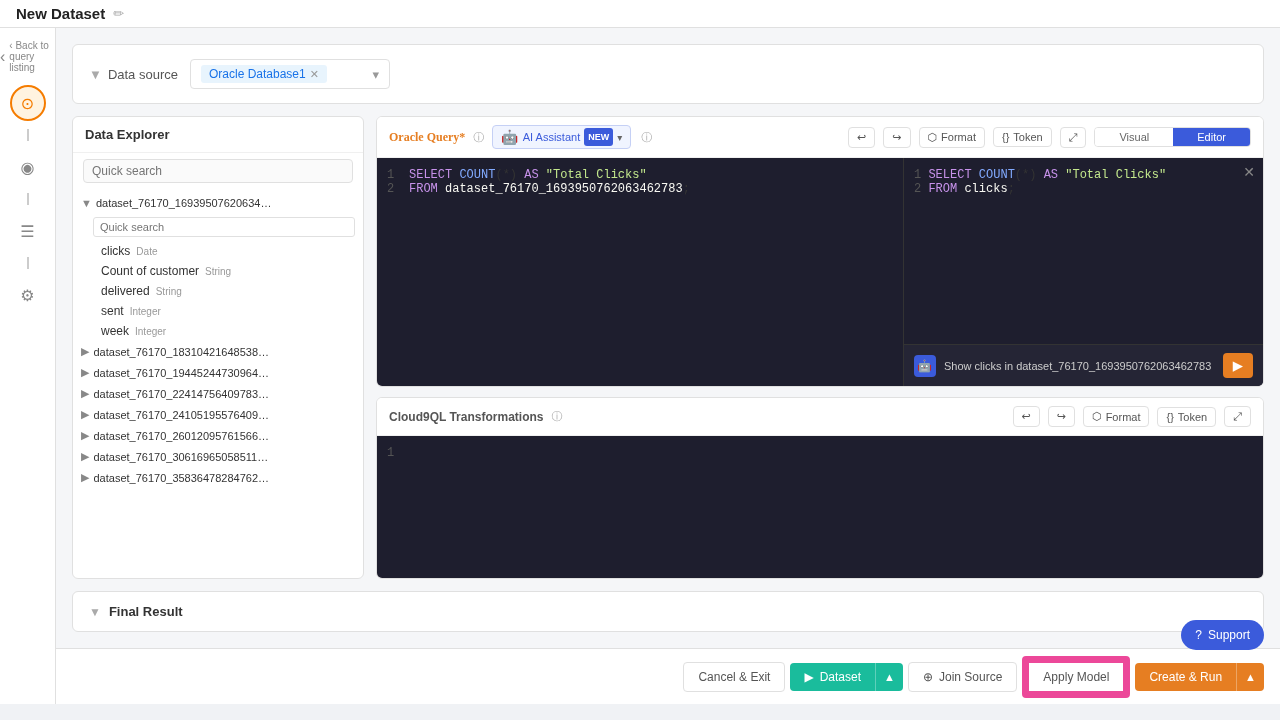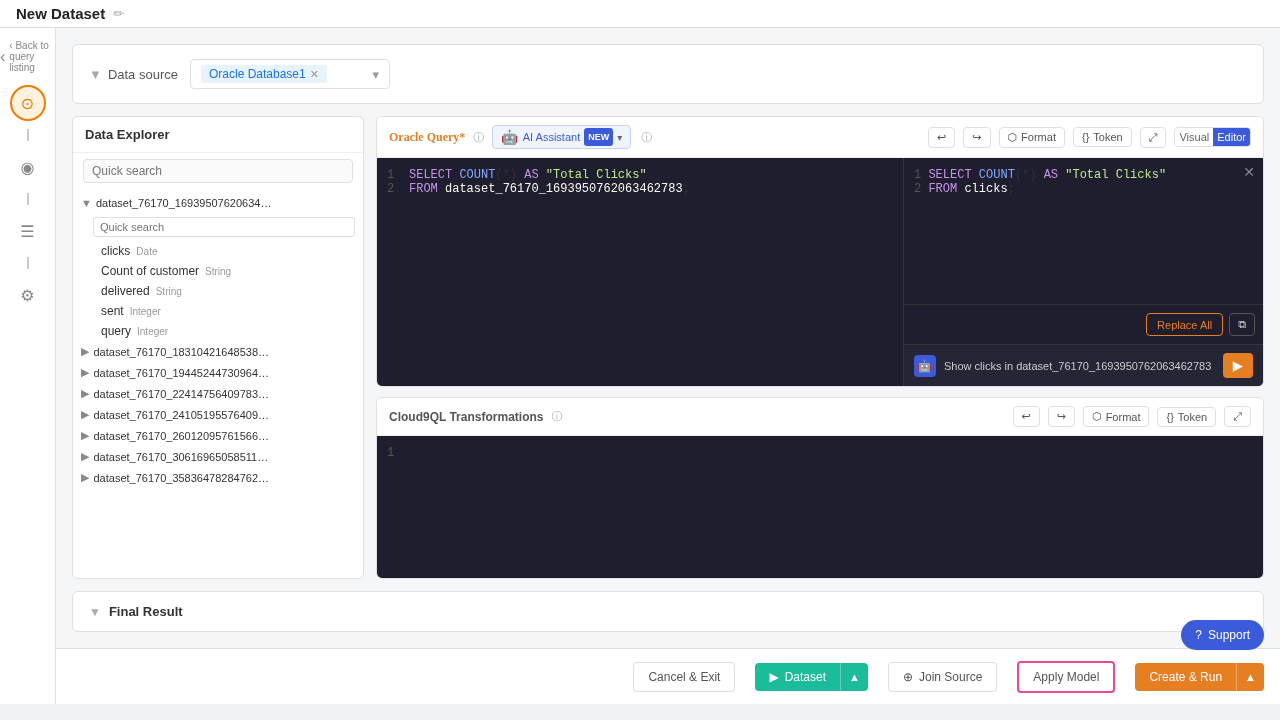--- a/index.html
+++ b/index.html
@@ -60,21 +60,21 @@
     .oracle-box { background: #fff; border: 1px solid #e0e0e0; border-radius: 6px; overflow: hidden; display: flex; flex-direction: column; flex: 1.2; }
     .oracle-header { display: flex; align-items: center; padding: 8px 12px; border-bottom: 1px solid #f0f0f0; gap: 8px; background: #fff; }
     .oracle-title { font-size: 12px; font-weight: 600; color: #e67e22; font-family: Liberation Serif, serif; }
     .help-icon { color: #aaa; font-size: 11px; cursor: pointer; }
     .ai-badge { display: flex; align-items: center; gap: 4px; background: #f0f4ff; border: 1px solid #c5d0f5; border-radius: 4px; padding: 2px 8px; font-size: 11px; color: #3b5bdb; cursor: pointer; }
     .ai-badge .new-tag { background: #3b5bdb; color: #fff; border-radius: 3px; padding: 4px 4px; font-size: 9px; font-weight: 700; }
     .ai-chevron { font-size: 10px; color: #666; }
     .header-spacer { flex: 1; }
     .toolbar-btn { border: 1px solid #e0e0e0; border-radius: 4px; padding: 3px 8px; font-size: 11px; cursor: pointer; display: flex; align-items: center; gap: 4px; background: #fff; color: #555; }
     .view-toggle { display: flex; border: 1px solid #e0e0e0; border-radius: 4px; overflow: hidden; }
-    .view-btn { padding: 3px 4px; font-size: 11px; cursor: pointer; background: #fff; color: #666; border: none; }
+    .view-btn { padding: 3px 24px; font-size: 11px; cursor: pointer; background: #fff; color: #666; border: none; }
     .view-btn.active { background: #3b5bdb; color: #fff; }
 
     
     .oracle-body { display: flex; flex: 1; overflow: hidden; }
     .oracle-editor { flex: 1; background: #1e1e2e; padding: 10px; font-family: 'Courier New', monospace; font-size: 12px; overflow: auto; }
     .oracle-editor .line { display: flex; gap: 8px; }
     .line-num { color: #555; min-width: 14px; }
     .kw { color: #c792ea; }
     .fn { color: #82aaff; }
     .str { color: #c3e88d; }
@@ -97,27 +97,27 @@
     .cloud9-header { display: flex; align-items: center; padding: 8px 12px; border-bottom: 1px solid #f0f0f0; background: #fff; gap: 8px; }
     .cloud9-title { font-size: 12px; font-weight: 600; color: #555; }
     .cloud9-body { flex: 1; background: #1e1e2e; padding: 10px; font-family: 'Courier New', monospace; font-size: 12px; color: #888; }
 
     
     .final-result-section { background: #fff; border: 1px solid #e0e0e0; border-radius: 6px; padding: 12px 16px; display: flex; align-items: center; gap: 8px; }
     .final-chevron { color: #aaa; font-size: 12px; cursor: pointer; }
     .final-title { font-size: 13px; font-weight: 600; color: #333; }
 
     
-    .bottom-bar { height: 56px; background: #fff; border-top: 1px solid #e0e0e0; display: flex; align-items: center; justify-content: flex-end; padding: 0 16px; gap: 20px; }
+    .bottom-bar { height: 56px; background: #fff; border-top: 1px solid #e0e0e0; display: flex; align-items: center; justify-content: flex-end; padding: 0 16px; gap: 5px; }
     .cancel-btn { border: 1px solid #e0e0e0; background: #fff; color: #555; border-radius: 4px; padding: 7px 14px; font-size: 12px; cursor: pointer; }
     .preview-group { display: flex; align-items: stretch; }
     .preview-btn { background: #1abc9c; color: #fff; border: none; border-radius: 4px 0 0 4px; padding: 7px 14px; font-size: 12px; cursor: pointer; display: flex; align-items: center; gap: 6px; }
     .preview-chevron-btn { background: #1abc9c; color: #fff; border: none; border-left: 1px solid rgba(255,255,255,0.3); border-radius: 0 4px 4px 0; padding: 7px 8px; cursor: pointer; font-size: 11px; }
     .join-source-btn { border: 1px solid #e0e0e0; background: #fff; color: #555; border-radius: 4px; padding: 7px 14px; font-size: 12px; cursor: pointer; display: flex; align-items: center; gap: 6px; }
-    .apply-model-btn { border: 2px solid #ec4899; background: #fff; color: #555; border-radius: 4px; padding: 7px 14px; font-size: 12px; cursor: pointer; }
+    .apply-model-btn { border: 7px solid #ec4899; background: #fff; color: #555; border-radius: 4px; padding: 7px 14px; font-size: 12px; cursor: pointer; }
     .create-run-btn { background: #e67e22; color: #fff; border: none; border-radius: 4px 0 0 4px; padding: 7px 14px; font-size: 12px; cursor: pointer; }
     .create-run-chevron { background: #e67e22; color: #fff; border: none; border-left: 1px solid rgba(255,255,255,0.3); border-radius: 0 4px 4px 0; padding: 7px 8px; cursor: pointer; font-size: 11px; }
     .create-run-group { display: flex; align-items: stretch; }
 
     
     .support-btn { position: fixed; bottom: 70px; right: 16px; background: #3b5bdb; color: #fff; border: none; border-radius: 20px; padding: 8px 14px; font-size: 12px; cursor: pointer; display: flex; align-items: center; gap: 6px; }
 
     .tree-area::-webkit-scrollbar { width: 4px; }
     .tree-area::-webkit-scrollbar-thumb { background: #ddd; border-radius: 2px; }
   </style>
@@ -188,21 +188,21 @@
               </div>
               <div class="tree-field">
                 <span class="field-name">delivered</span>
                 <span class="field-type">String</span>
               </div>
               <div class="tree-field">
                 <span class="field-name">sent</span>
                 <span class="field-type">Integer</span>
               </div>
               <div class="tree-field">
-                <span class="field-name">query</span>
+                <span class="field-name">week</span>
                 <span class="field-type">Integer</span>
               </div>
             </div>
 
             <div class="tree-group">
               <div class="tree-group-header">
                 <span style="color:#888;">▶</span>
                 <span class="tree-group-name">dataset_76170_1831042164853867791</span>
               </div>
             </div>
@@ -295,24 +295,20 @@
                 <span class="ai-close">✕</span>
                 <div class="ai-panel-body">
                   <div class="line">
                     <span class="line-num">1</span>
                     <span><span class="kw">SELECT</span> <span class="fn">COUNT</span>(*) <span class="kw">AS</span> <span class="str">"Total Clicks"</span></span>
                   </div>
                   <div class="line">
                     <span class="line-num">2</span>
                     <span><span class="kw">FROM</span> <span class="tbl">clicks</span>;</span>
                   </div>
-                </div>
-                <div class="ai-panel-actions">
-                  <button class="replace-btn">Replace All</button>
-                  <button class="copy-btn">⧉</button>
                 </div>
                 <div class="ai-suggestion">
                   <div class="ai-robot-icon">🤖</div>
                   <span class="ai-suggestion-text">Show clicks in dataset_76170_1693950762063462783</span>
                   <button class="ai-go-btn">▶</button>
                 </div>
               </div>
             </div>
           </div>
 

